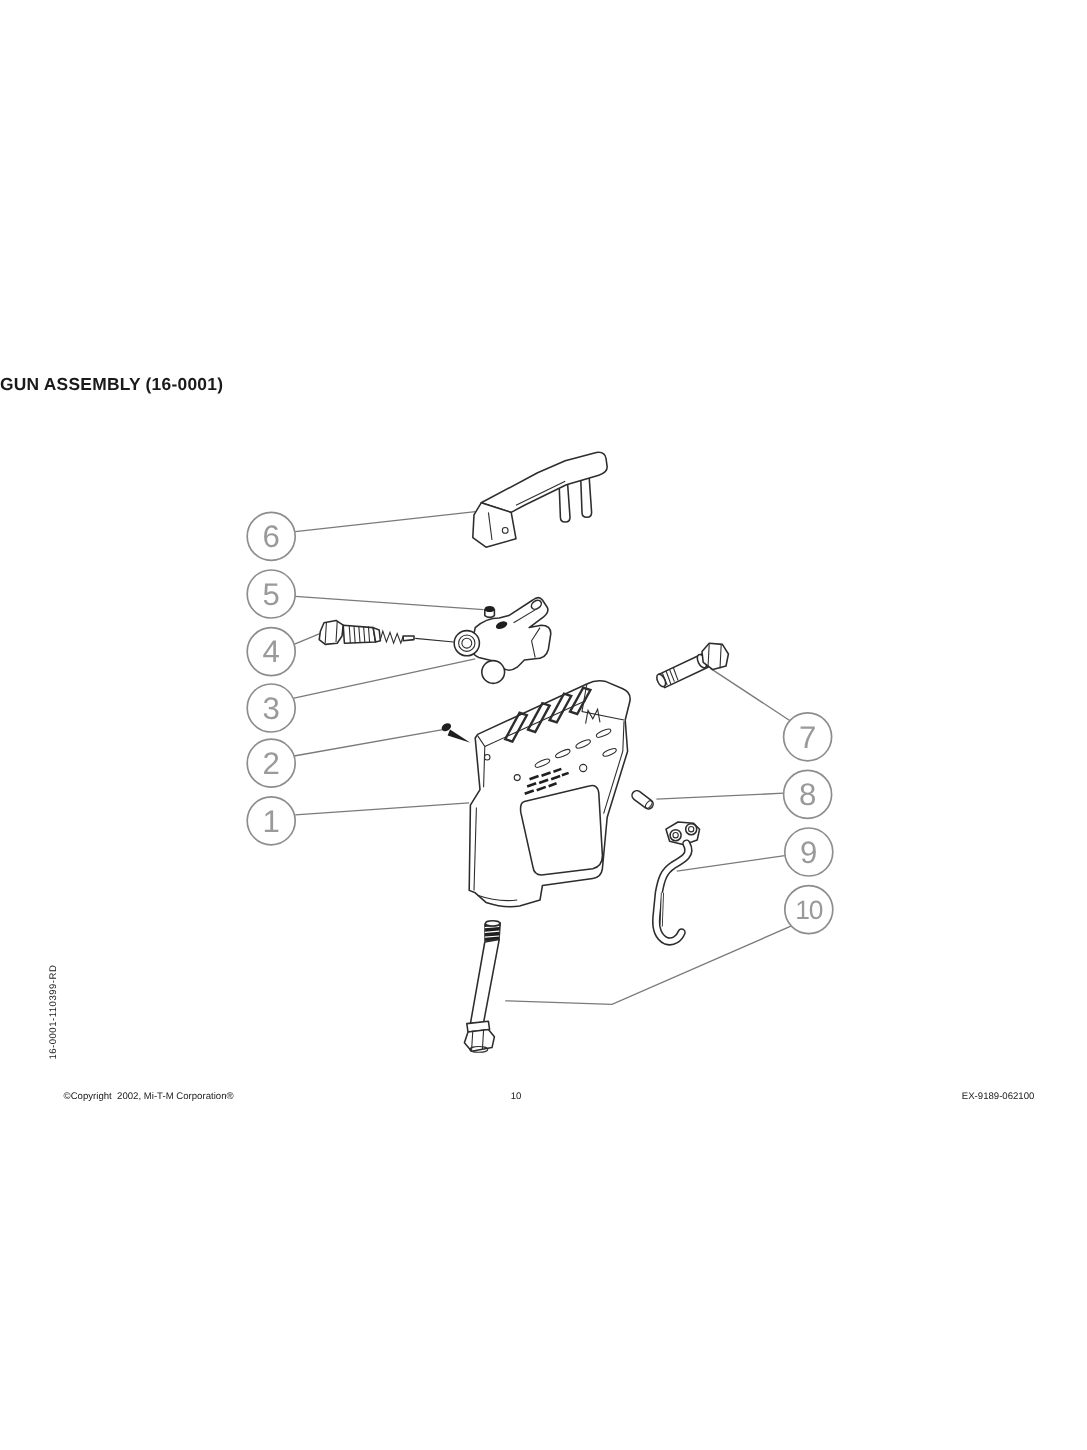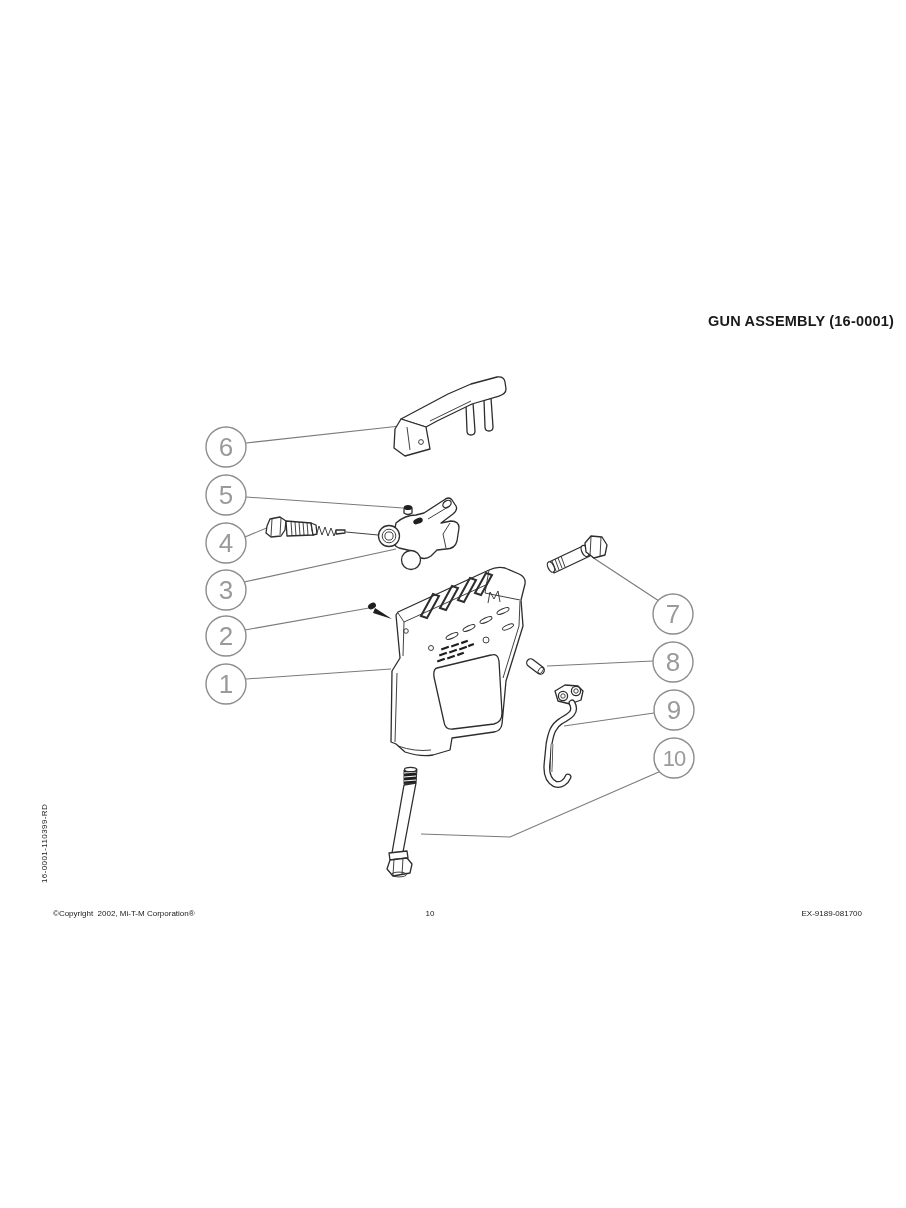--- a/index.html
+++ b/index.html
@@ -5,21 +5,21 @@
   html,body{margin:0;padding:0;background:#ffffff;}
   .page{
     position:relative;
     width:906px;height:1208px;
     background:#ffffff;
     font-family:"Liberation Sans",sans-serif;
     overflow:hidden;
   }
   .title{
     position:absolute;top:313px;left:0;width:894px;
-    text-align:right;
+    text-align:left;
     font-size:14.5px;font-weight:bold;color:#1a1a1a;
     letter-spacing:0.2px;
   }
   .side-label{
     position:absolute;left:40px;top:883px;
     transform:rotate(-90deg);transform-origin:0 0;
     font-size:8px;color:#1a1a1a;letter-spacing:0.4px;
     white-space:pre;
   }
   .footer-copyright{
@@ -233,15 +233,15 @@
         <circle class="callout-circle" cx="674" cy="758" r="20"></circle>
         <text class="callout-num" x="674" y="766" font-size="22" letter-spacing="-1">10</text>
       </g>
     </g>
   </svg>
 
   <div class="side-label">16-0001-110399-RD</div>
 
   <div class="footer-copyright">©Copyright  2002, Mi-T-M Corporation®</div>
   <div class="footer-page">10</div>
-  <div class="footer-doc">EX-9189-081700</div>
+  <div class="footer-doc">EX-9189-062100</div>
 
 </div>
 
 </body></html>

